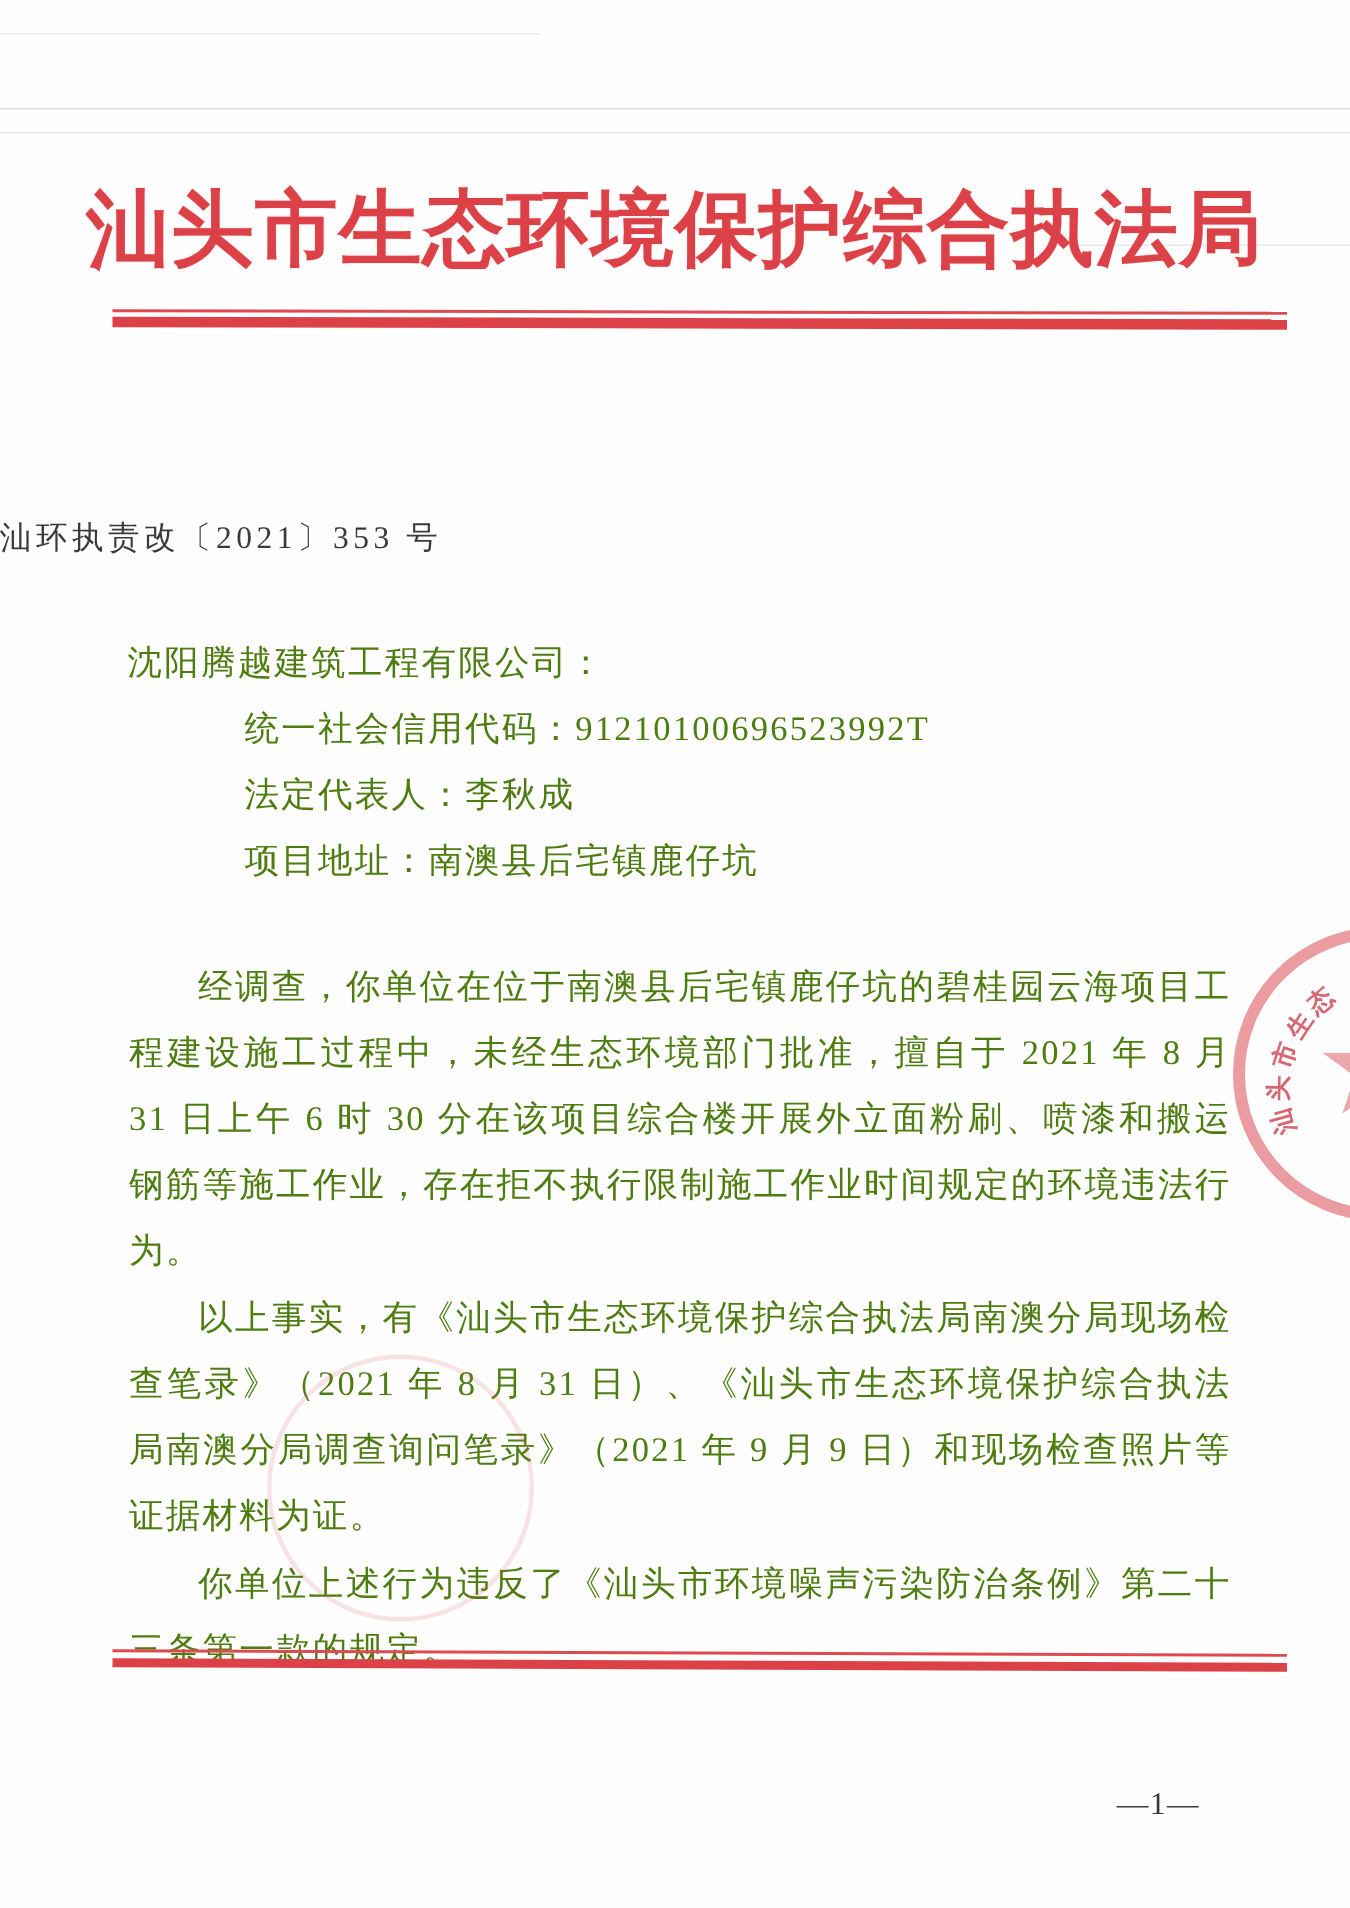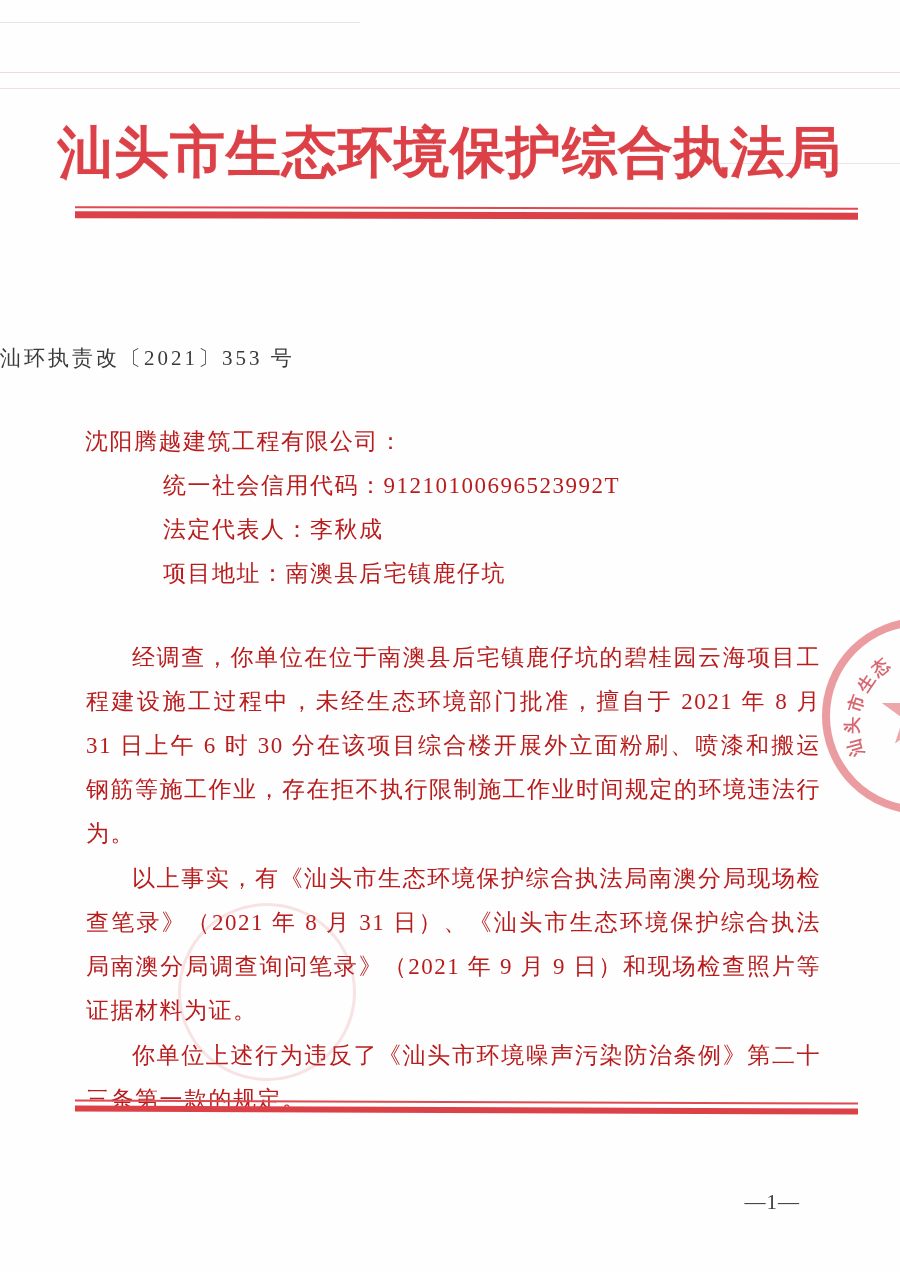--- a/index.html
+++ b/index.html
@@ -47,21 +47,21 @@
   }
   .doc-number{
     position:absolute;top:344px;left:0;width:900px;
     text-align:left;
     font-size:21px;color:#3a3a3a;letter-spacing:3px;white-space:nowrap;
   }
 
   .content{
     position:absolute;top:420px;left:85px;width:737px;
     font-size:23px;line-height:44px;letter-spacing:1.5px;
-    color:#b91c1c;
+    color:#4d7c0f;
   }
   .recipient{margin:0;}
   .info-line{margin:0 0 0 78px;}
   .body-para{
     margin:1px;text-indent:2em;text-align:justify;text-justify:inter-ideograph;
   }
   .body-para.first{margin-top:40px;}
 
   .page-number{
     position:absolute;top:1190px;right:100px;

